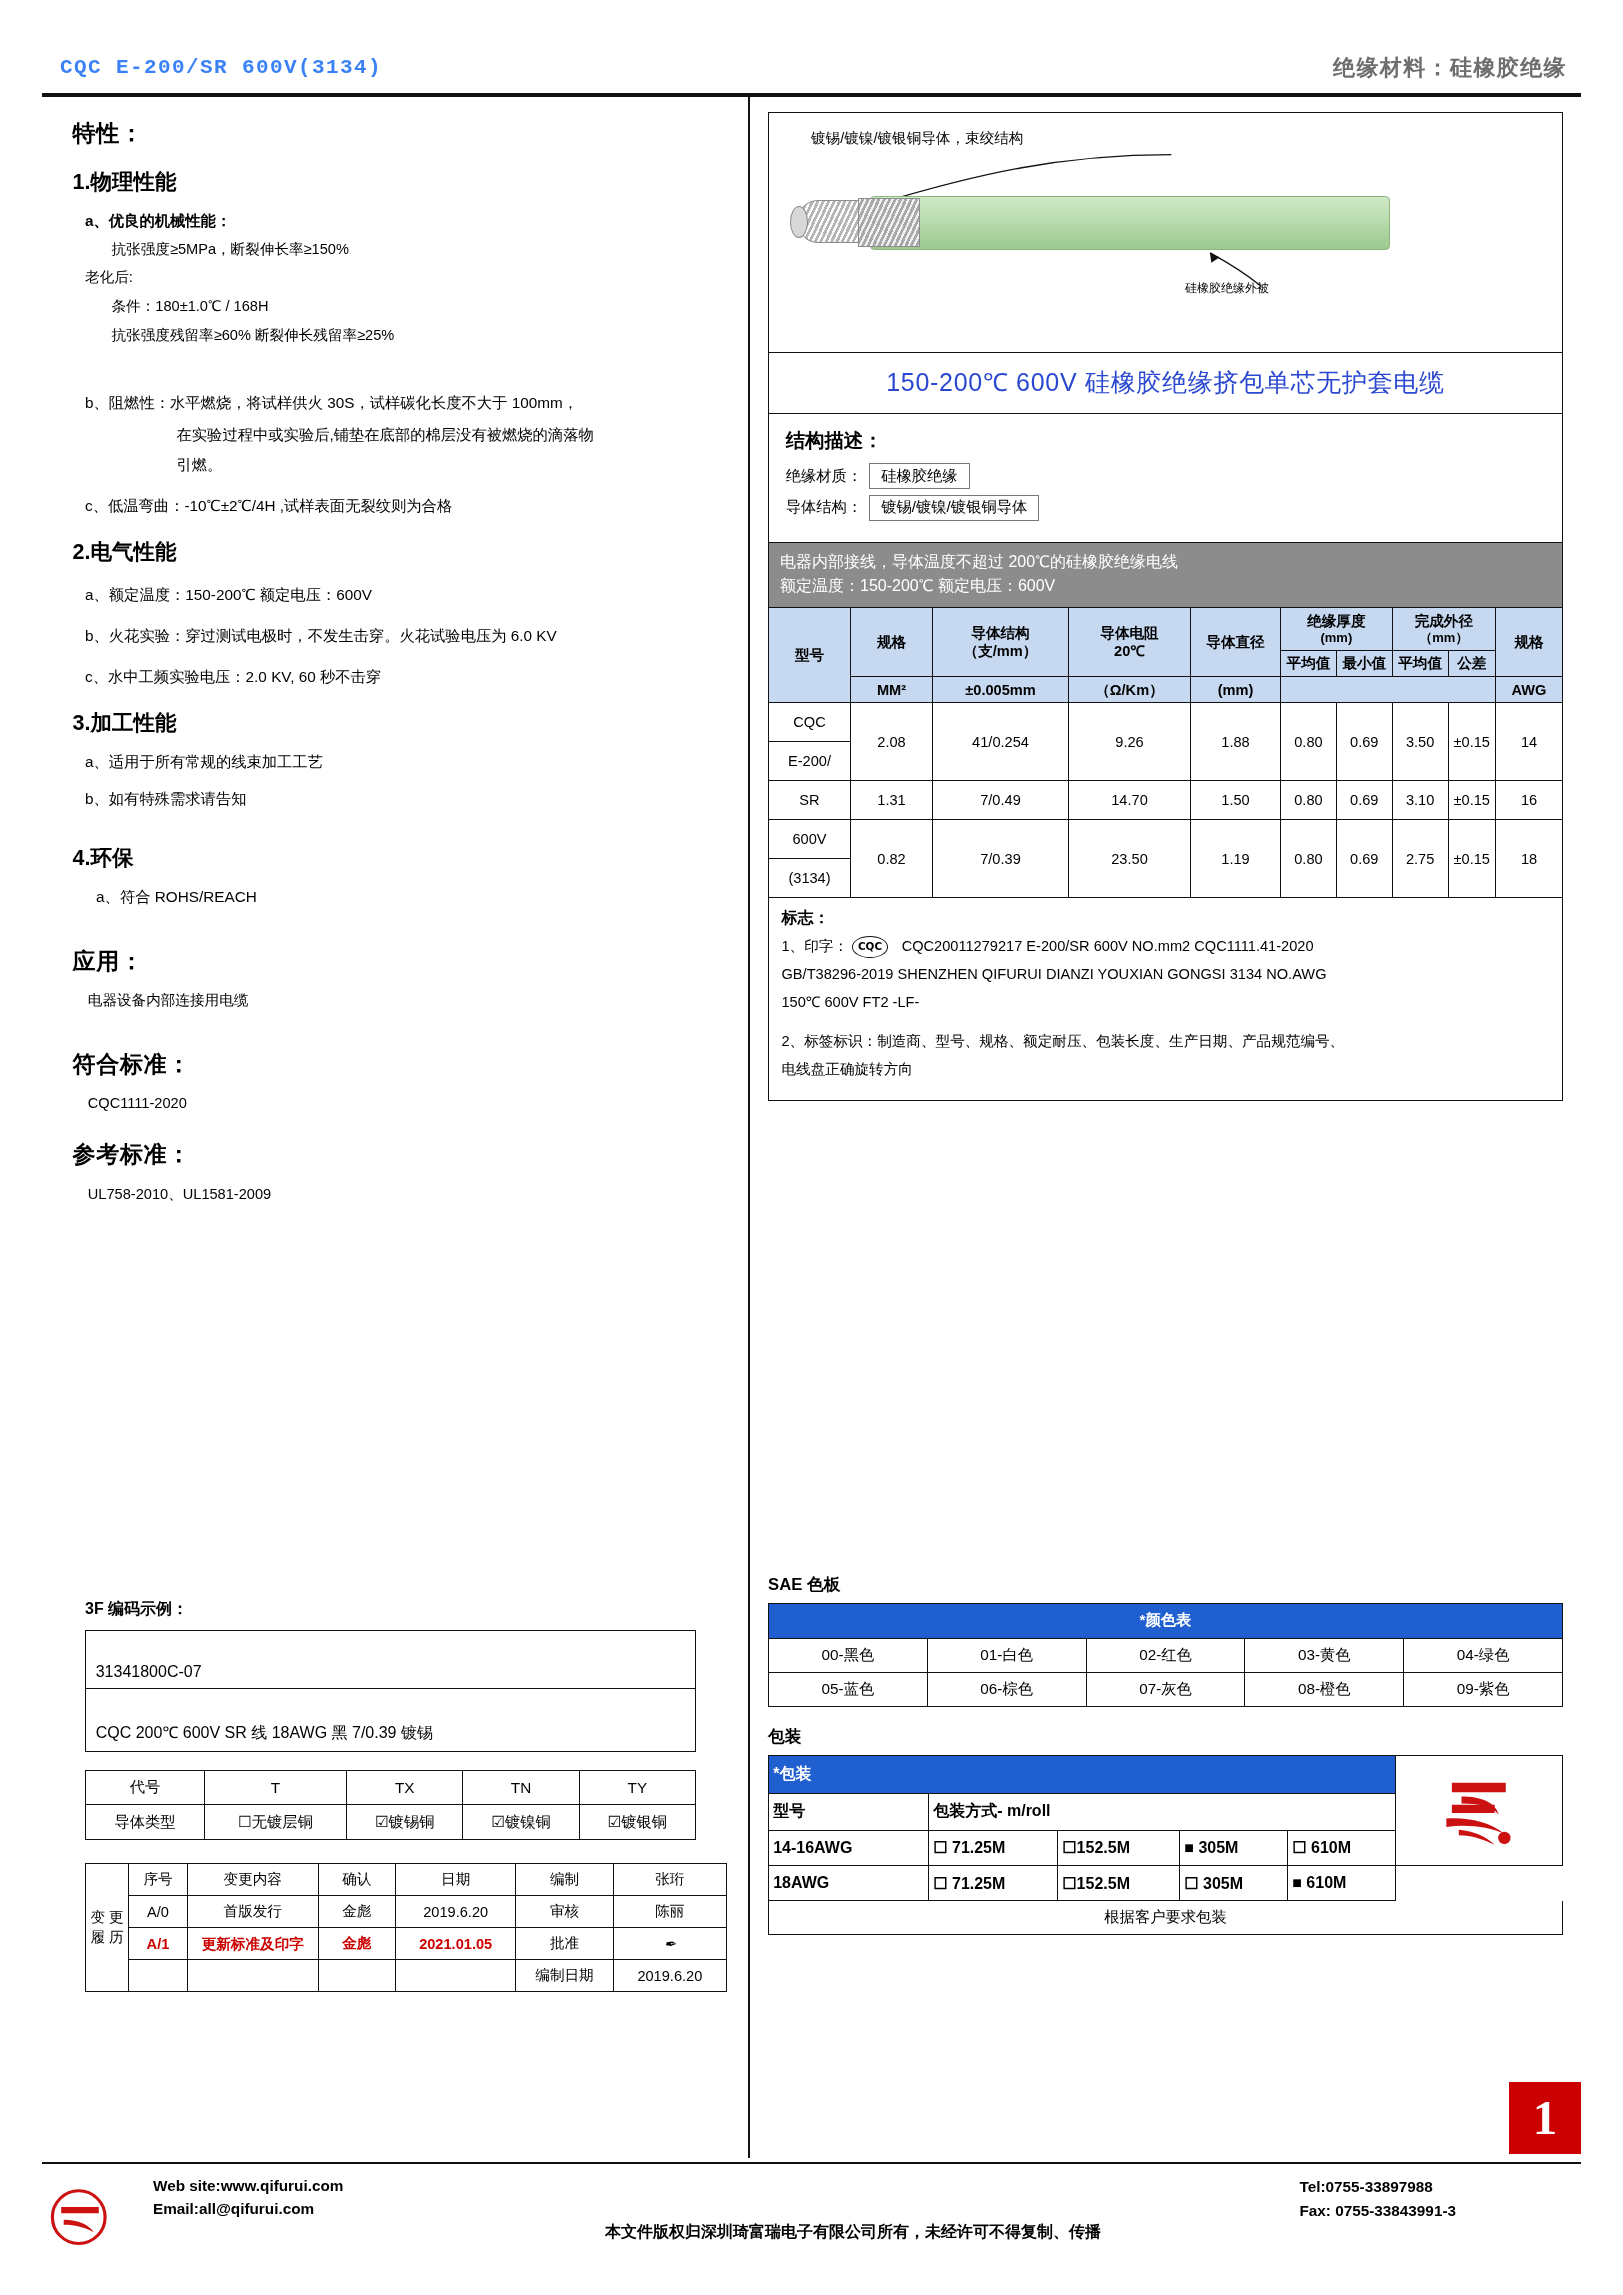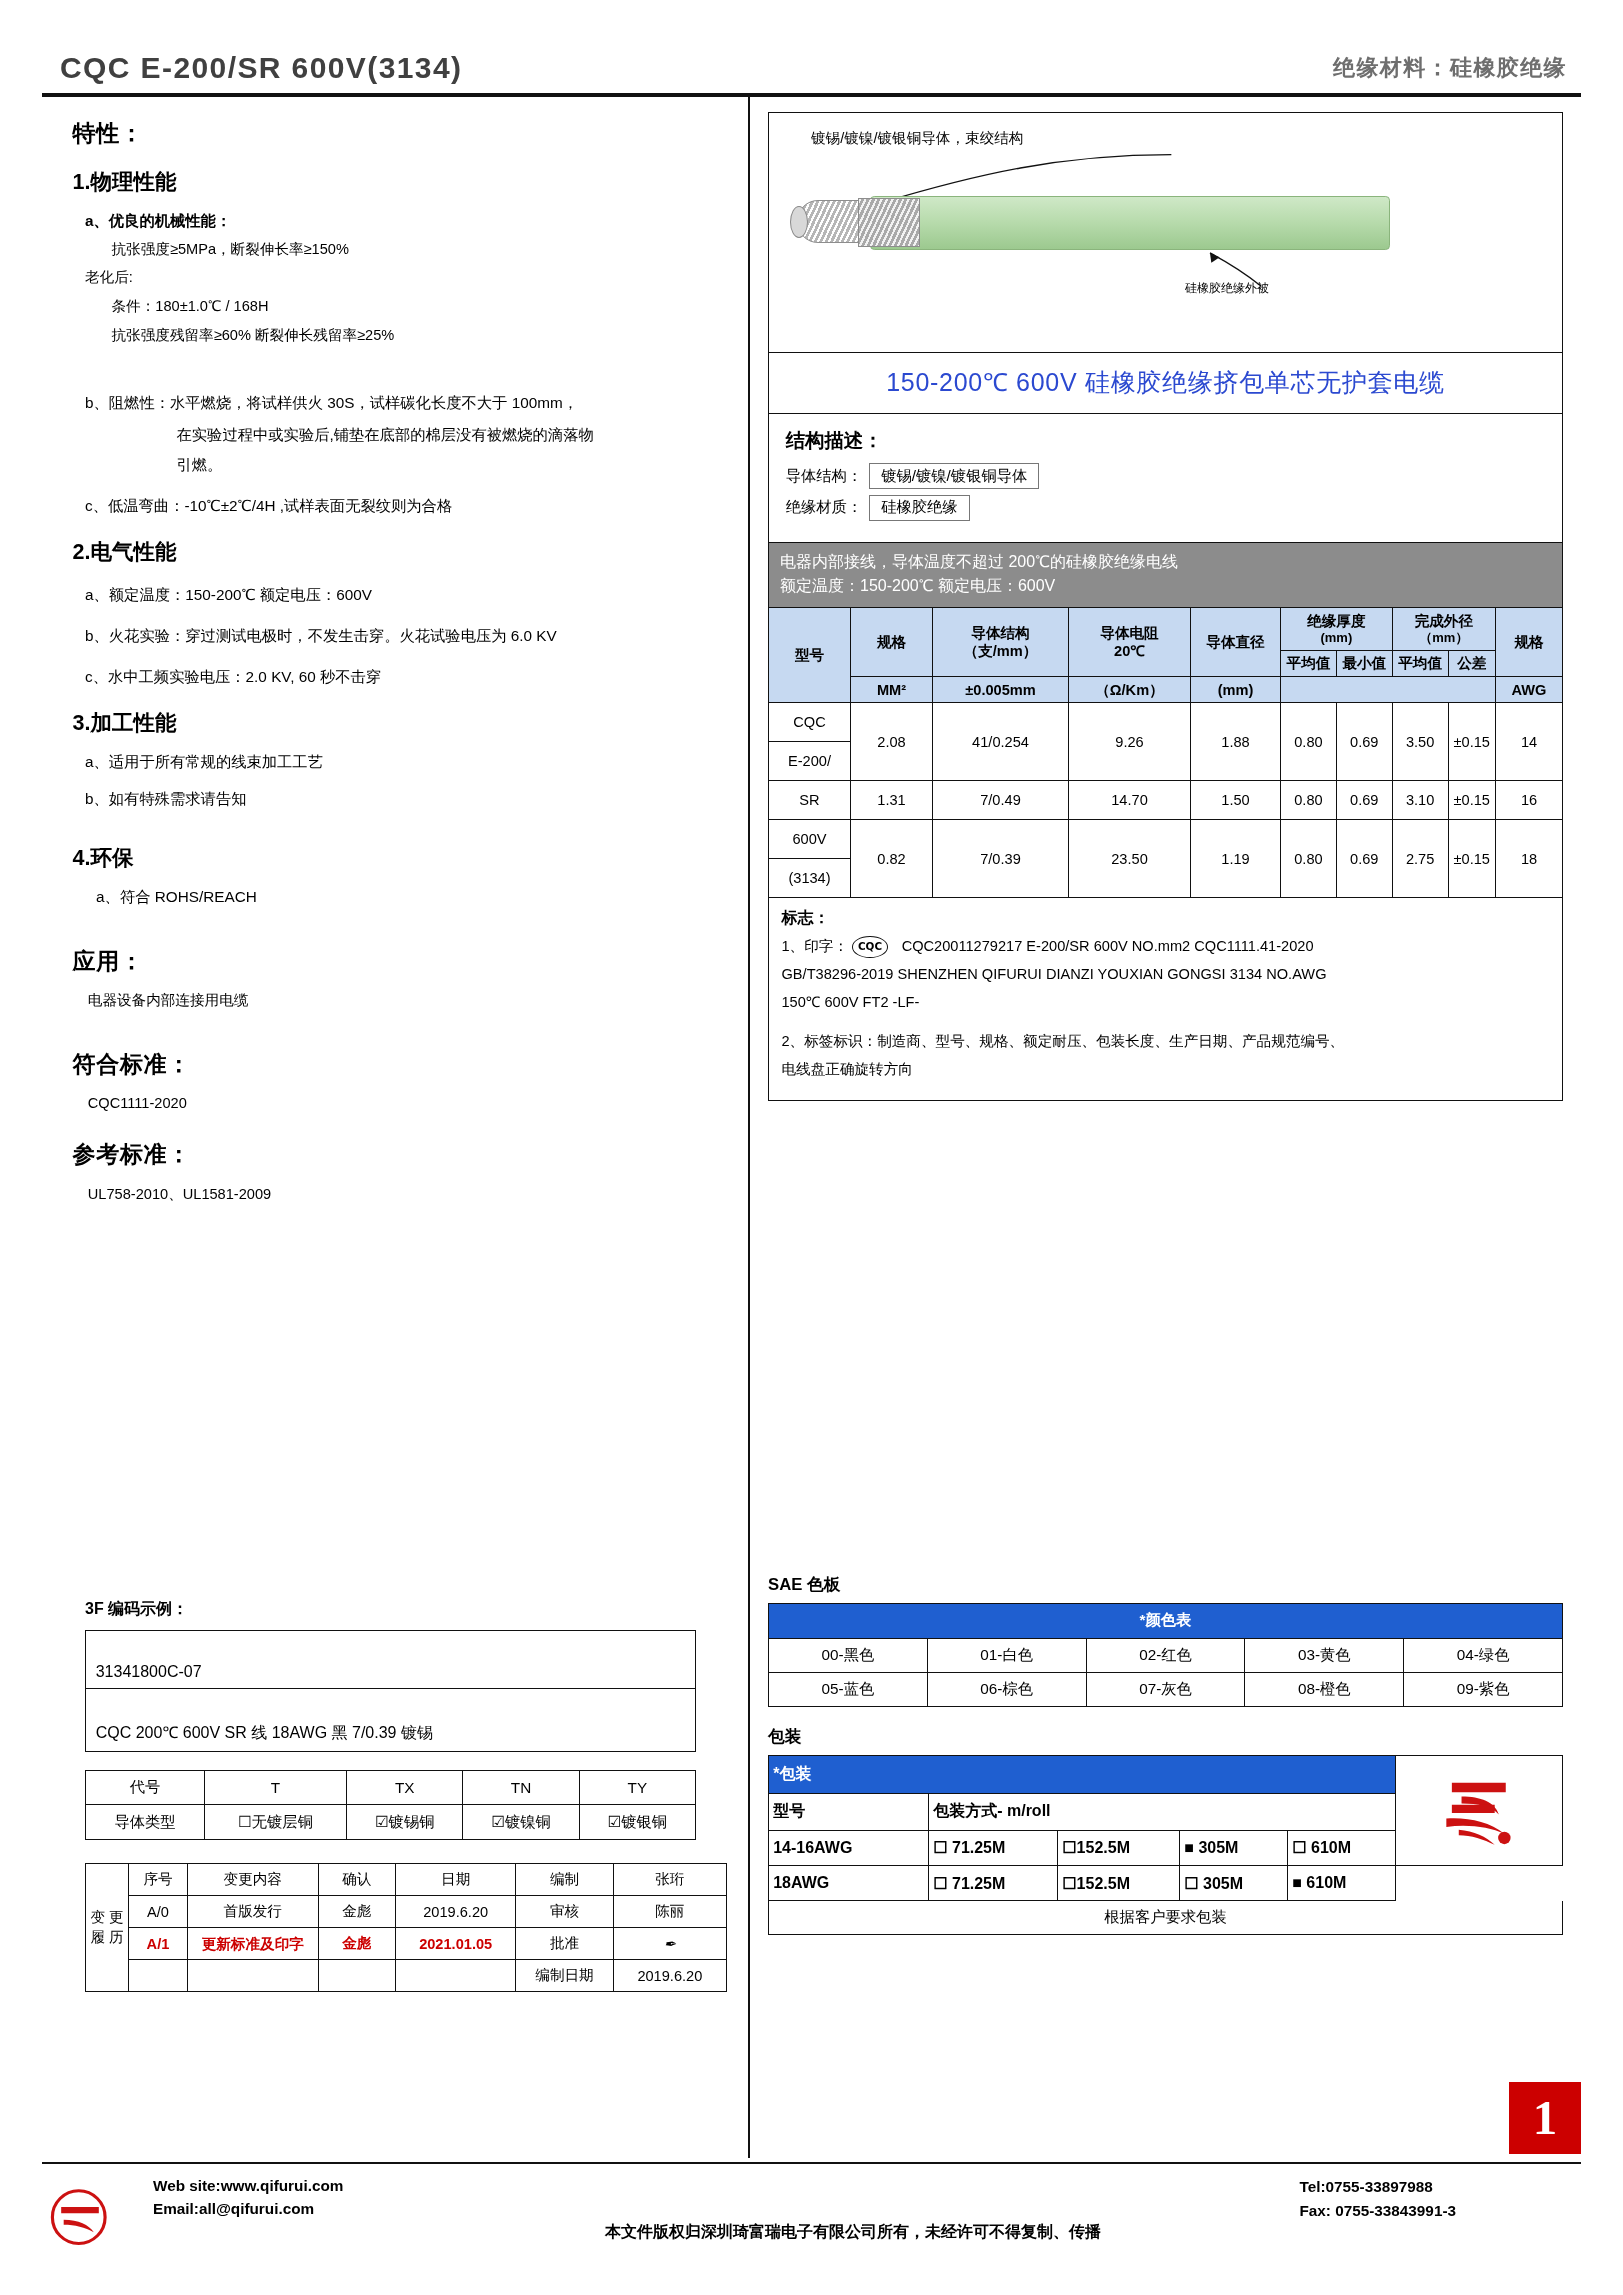--- a/index.html
+++ b/index.html
@@ -20,24 +20,24 @@
   }
   
   .header {
     position: relative;
     height: 53px;
     border-bottom: 2.8px solid #111;
     display: flex;
     align-items: center;
   }
   .header-title {
-    font-family: Liberation Sans, sans-serif;
-    font-size: 30px;
+    font-family: Liberation Mono, monospace;
+    font-size: 21px;
     letter-spacing: 1.4px;
-    color: #404040;
+    color: #3b82f6;
     font-weight: bold;
     padding-left: 18px;
   }
   .header-right {
     margin-left: auto;
     font-size: 22px;
     color: #6e6e6e;
     letter-spacing: 1.4px;
     padding-right: 14px;
     font-weight: bold;
@@ -419,24 +419,24 @@
           <polygon points="36,4 50,10 38,18" fill="#111"></polygon>
         </svg>
         <div class="lbl-bot">硅橡胶绝缘外被</div>
       </div>
 
       <div class="title-band">150-200℃  600V 硅橡胶绝缘挤包单芯无护套电缆</div>
 
       <div class="struct-box">
         <h4>结构描述：</h4>
         <div class="struct-row">
-          <span class="k">导体结构：</span><span class="v">镀锡/镀镍/镀银铜导体</span>
+          <span class="k">绝缘材质：</span><span class="v">硅橡胶绝缘</span>
         </div>
         <div class="struct-row">
-          <span class="k">绝缘材质：</span><span class="v">硅橡胶绝缘</span>
+          <span class="k">导体结构：</span><span class="v">镀锡/镀镍/镀银铜导体</span>
         </div>
       </div>
 
       <div class="graynote">
         <div>电器内部接线，导体温度不超过 200℃的硅橡胶绝缘电线</div>
         <div>额定温度：150-200℃   额定电压：600V</div>
       </div>
 
       <table class="spec">
         <thead>

